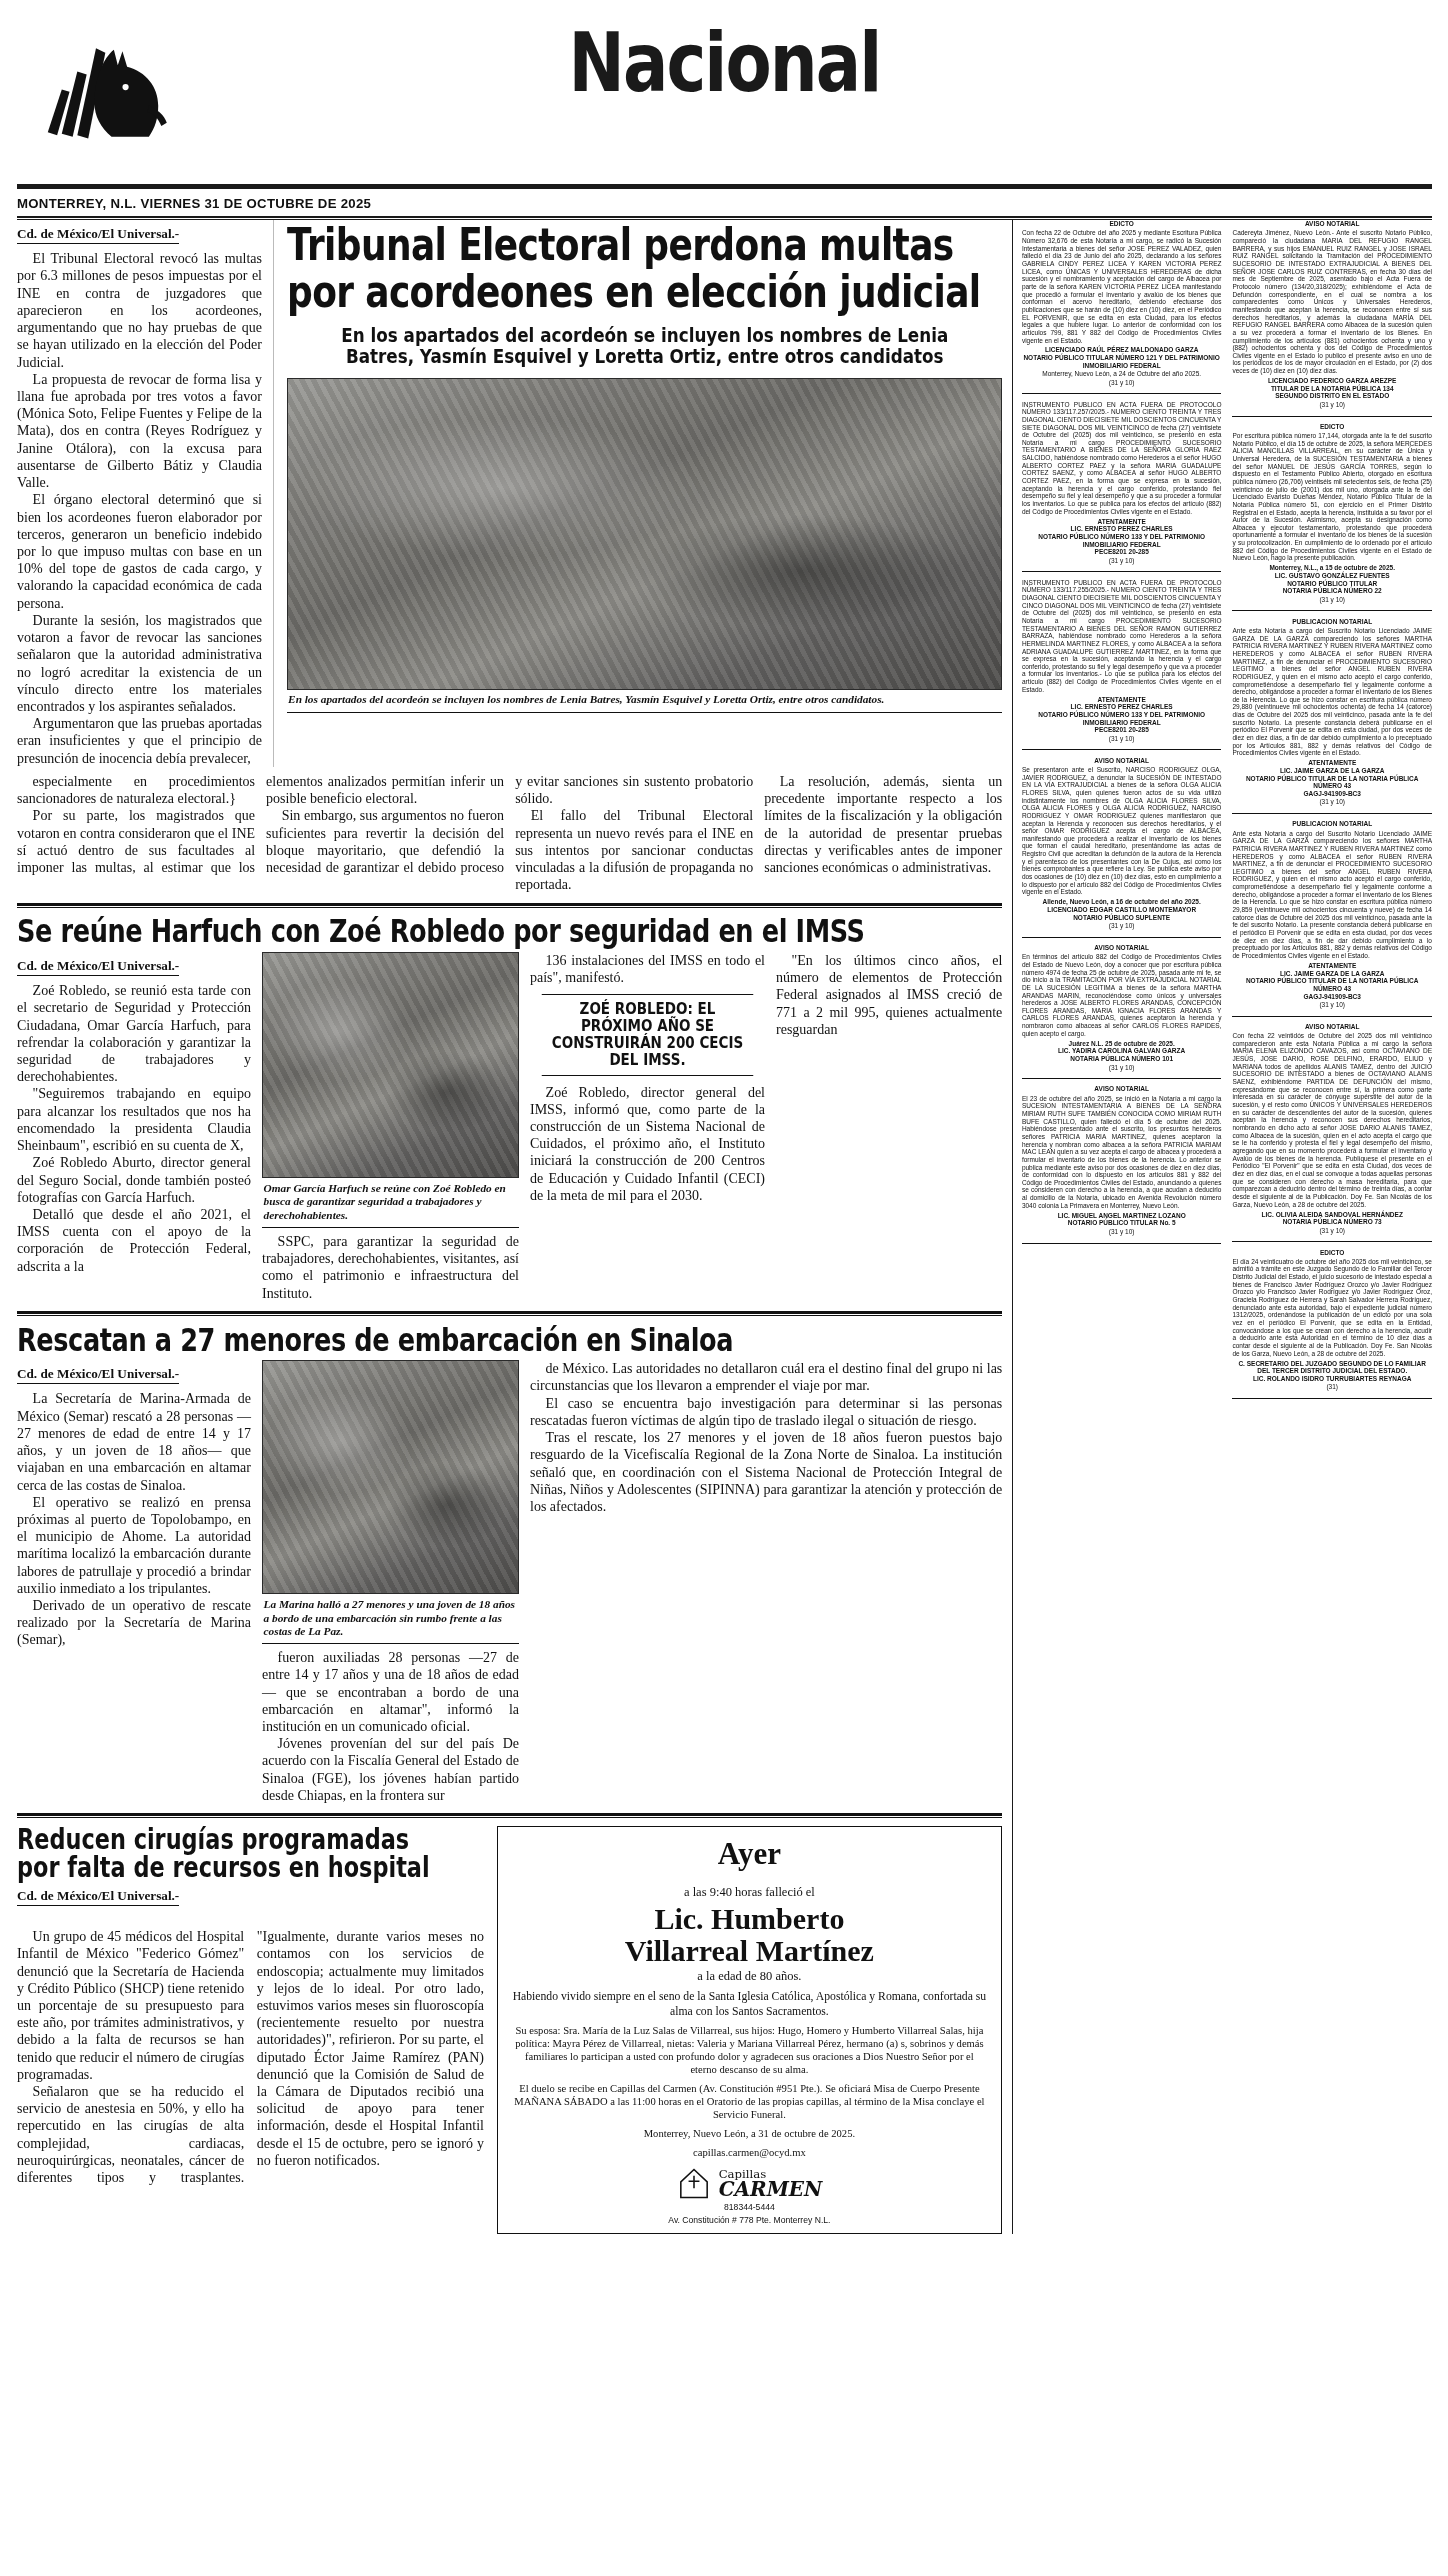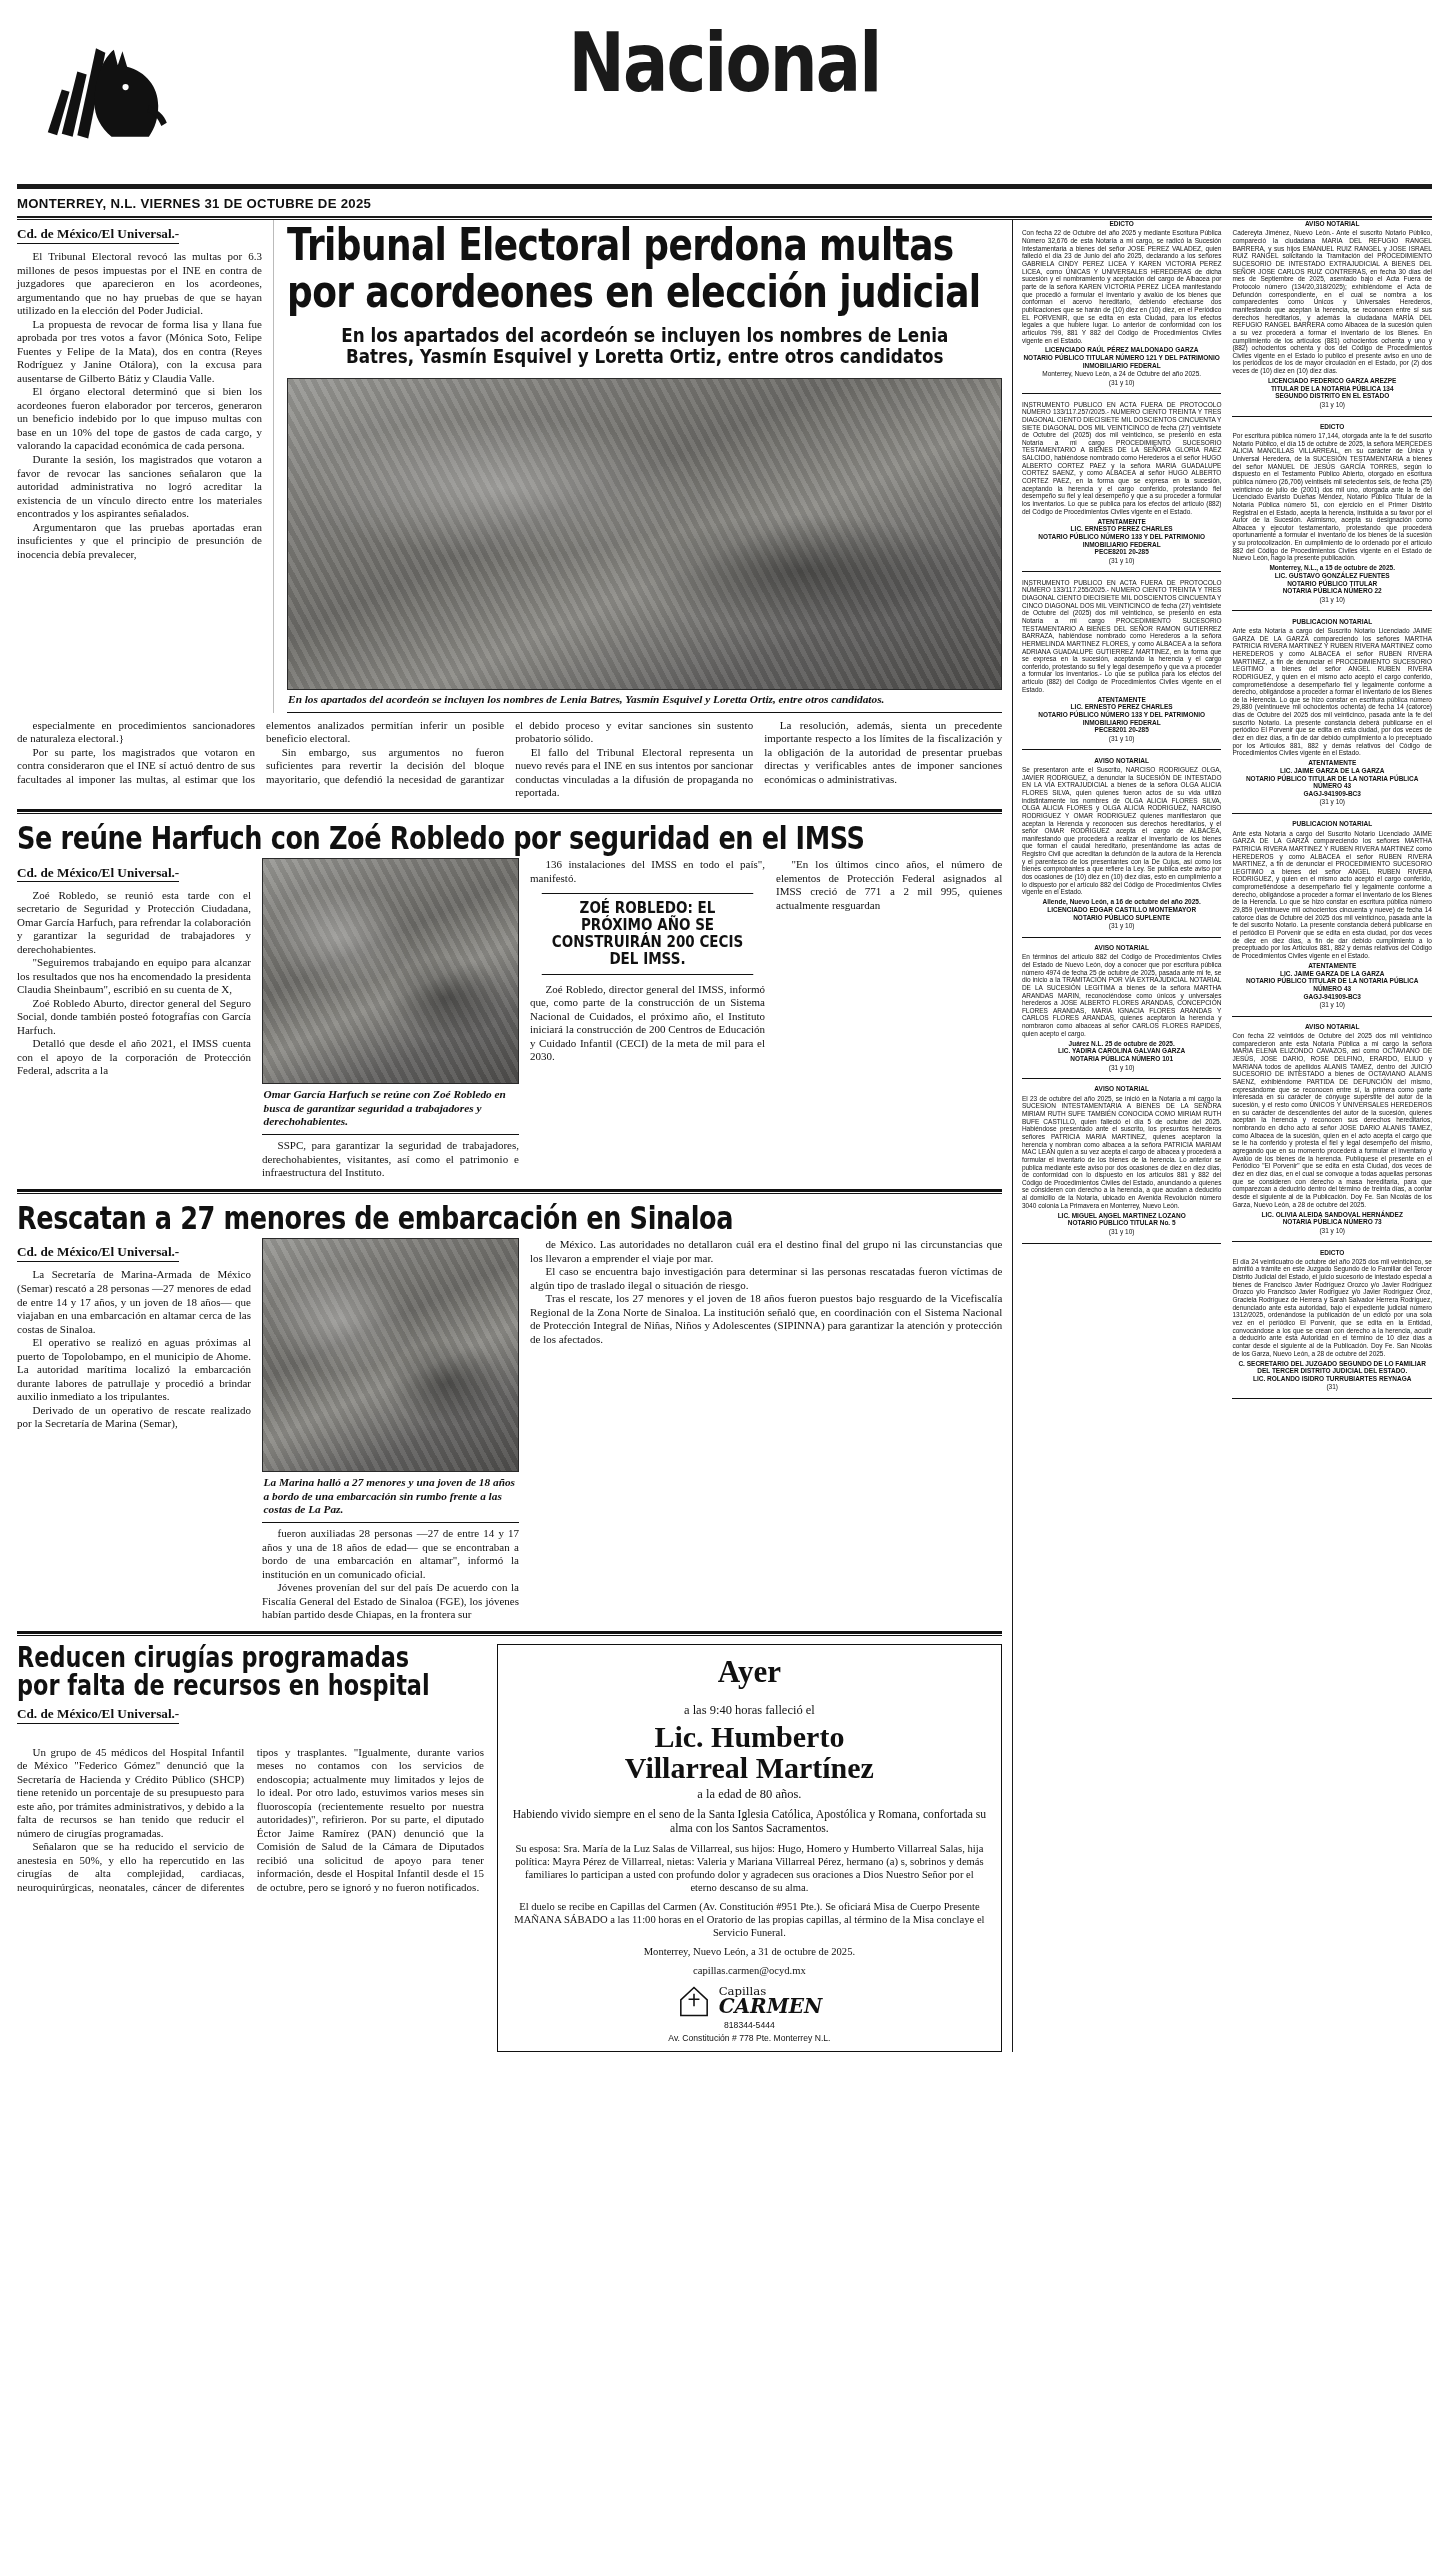--- a/index.html
+++ b/index.html
@@ -46,21 +46,21 @@
 
   
   .credit {
     font-family:"Liberation Serif", serif;
     font-weight:bold; font-size:13.2px;
     border-bottom:1.6px solid #111; display:inline-block;
     padding-bottom:0.8px; margin:6.2px 0 6.2px;
   }
   p.body-txt {
     font-family:"Liberation Serif", serif;
-    font-size:11px; line-height:1.23;
+    font-size:14px; line-height:1.23;
     text-align:justify; margin:0; text-indent:15.6px;
     hyphens:auto;
   }
   .cols-2 { column-count:2; column-gap:12.5px; column-rule:0;margin-top:16px; }
   .cols-4 { column-count:4; column-gap:11px; }
   .sep-rule { border-top:3.1px solid #111; border-bottom:0.8px solid #111; height:4.7px; margin:9.3px 0 7.8px; }
 
   
   .a1 { display:flex; }
   .a1-left { width:257px; padding-right:11px; border-right:0.8px solid #bbb; }
@@ -253,21 +253,21 @@
 
       <div class="sep-rule"></div>
 
       <div>
         <div class="sec-head">Rescatan a 27 menores de embarcación en Sinaloa</div>
         <div style="display:flex; gap:11px; margin-top:4.7px;">
           <div style="width:234px;">
             <div class="credit">Cd. de México/El Universal.-</div>
             <div id="sin-c1">
                 <p class="body-txt">La Secretaría de Marina-Armada de México (Semar) rescató a 28 personas —27 menores de edad de entre 14 y 17 años, y un joven de 18 años— que viajaban en una embarcación en altamar cerca de las costas de Sinaloa.</p>
-                <p class="body-txt">El operativo se realizó en aguas próximas al puerto de Topolobampo, en el municipio de Ahome. La autoridad marítima localizó la embarcación durante labores de patrullaje y procedió a brindar auxilio inmediato a los tripulantes.</p>
+                <p class="body-txt">El operativo se realizó en prensa próximas al puerto de Topolobampo, en el municipio de Ahome. La autoridad marítima localizó la embarcación durante labores de patrullaje y procedió a brindar auxilio inmediato a los tripulantes.</p>
                 <p class="body-txt">Derivado de un operativo de rescate realizado por la Secretaría de Marina (Semar),</p>
               </div>
           </div>
           <div style="width:257px;">
             <div class="photo" style="height:234px;"></div>
             <div class="cap">La Marina halló a 27 menores y una joven de 18 años a bordo de una embarcación sin rumbo frente a las costas de La Paz.</div>
             <div class="cap-rule"></div>
             <div id="sin-c2" style="margin-top:4.7px;">
                 <p class="body-txt">fueron auxiliadas 28 personas —27 de entre 14 y 17 años y una de 18 años de edad— que se encontraban a bordo de una embarcación en altamar", informó la institución en un comunicado oficial.</p>
                 <p class="body-txt">Jóvenes provenían del sur del país De acuerdo con la Fiscalía General del Estado de Sinaloa (FGE), los jóvenes habían partido desde Chiapas, en la frontera sur</p>

